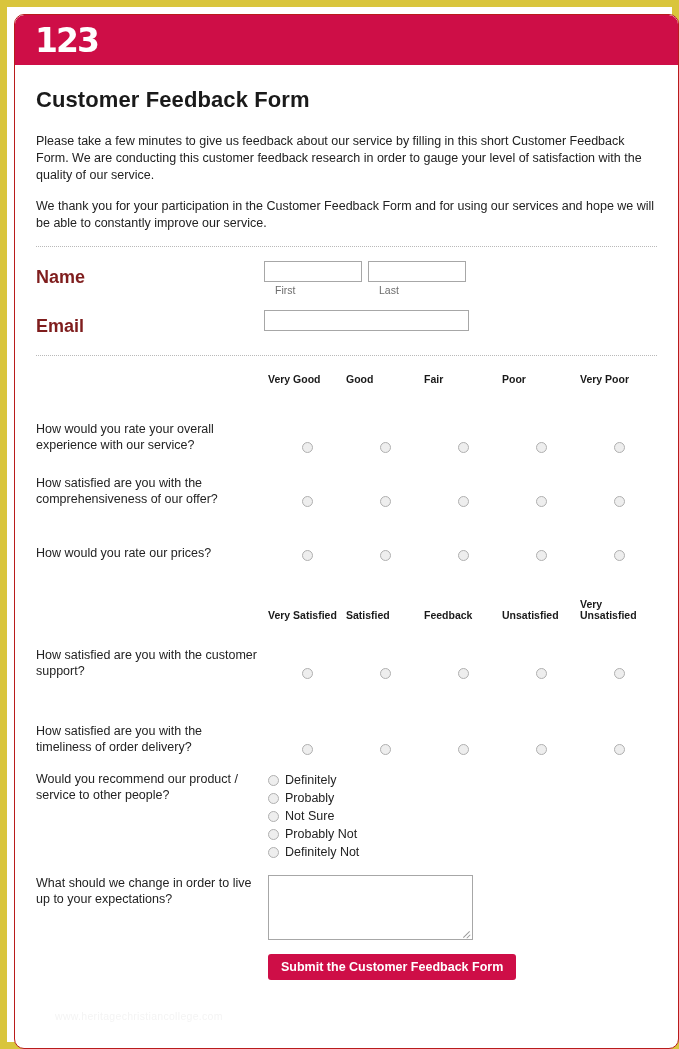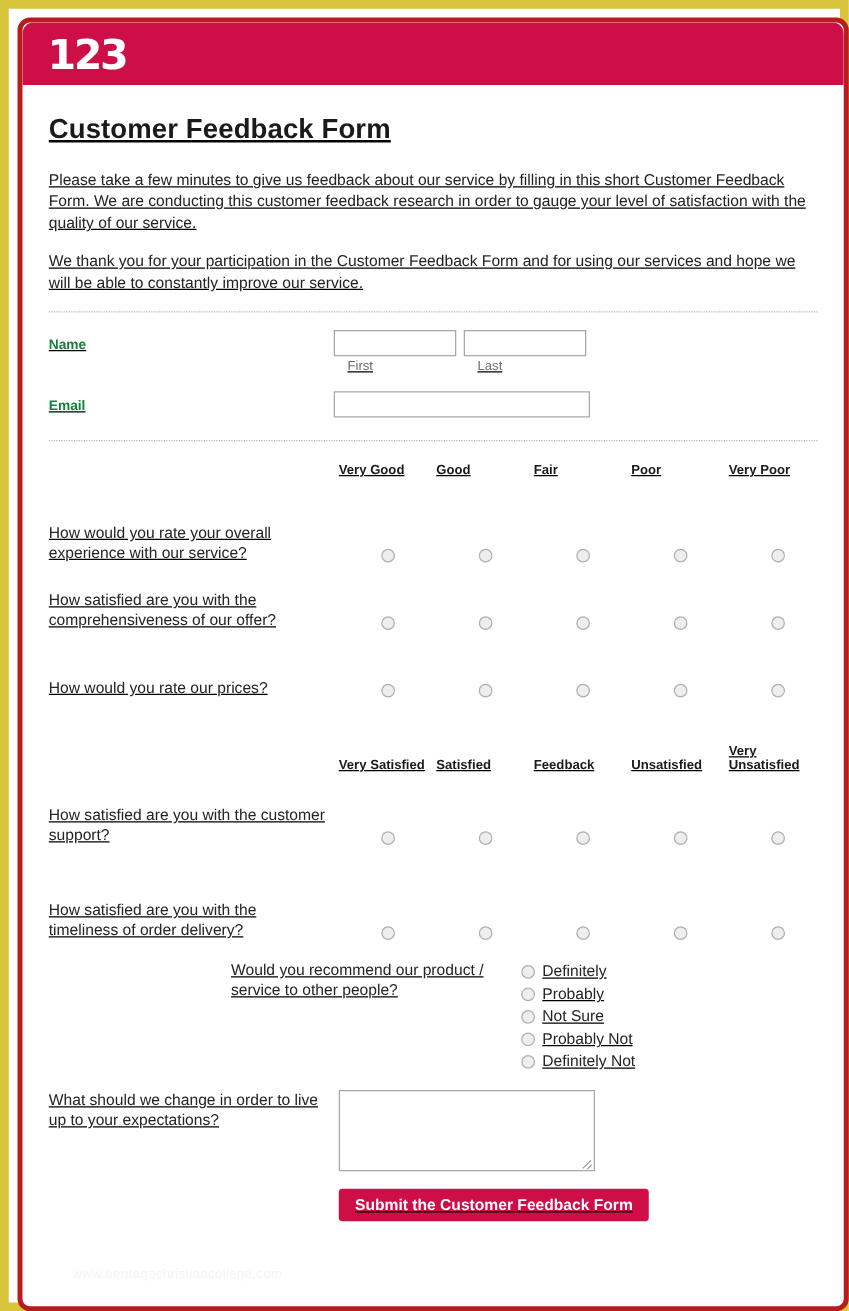--- a/index.html
+++ b/index.html
@@ -22,25 +22,24 @@
     border: 7px solid #d9c53c;
     box-sizing: border-box;
   }
   .card {
     position: absolute;
     left: 7px;
     top: 7px;
     width: 665px;
     height: 1035px;
     background: #ffffff;
-    border: 4px solid #b91c1c;
+    border: 1px solid #b91c1c;
     border-radius: 10px;
     box-sizing: border-box;
     overflow: hidden;
-    text-decoration: underline;
   }
   .banner {
     height: 50px;
     background: #ce0e47;
     border-top-left-radius: 9px;
     border-top-right-radius: 9px;
     position: relative;
   }
   .logo {
     position: absolute;
@@ -75,23 +74,23 @@
     margin: 14px 0 0 0;
     height: 0;
   }
   .field-row {
     display: flex;
     align-items: flex-start;
     margin-top: 14px;
   }
   .field-label {
     width: 228px;
-    font-size: 11px;
+    font-size: 18px;
     font-weight: bold;
-    color: #15803d;
+    color: #7f1d1d;
     padding-top: 6px;
     flex-shrink: 0;
   }
   .inputs-wrap { display: flex; }
   .sub-field { margin-right: 6px; }
   .txt-input {
     border: 1px solid #a7a7a7;
     background: #fff;
     height: 21px;
     box-sizing: border-box;
@@ -377,21 +376,21 @@
             </div>
           <div class="radio-cell">
               <span class="radio"></span>
             </div>
           <div class="radio-cell">
               <span class="radio"></span>
             </div>
         </div>
       </div>
 
-      <div class="opt-row" style="margin-top:16px;justify-content:center;">
+      <div class="opt-row" style="margin-top:16px;">
         <div class="q-text">Would you recommend our product / service to other people?</div>
         <div class="opt-list">
           <div class="opt-item">
             <span class="radio"></span>
             <span class="opt-label">Definitely</span>
           </div>
           <div class="opt-item">
             <span class="radio"></span>
             <span class="opt-label">Probably</span>
           </div>

